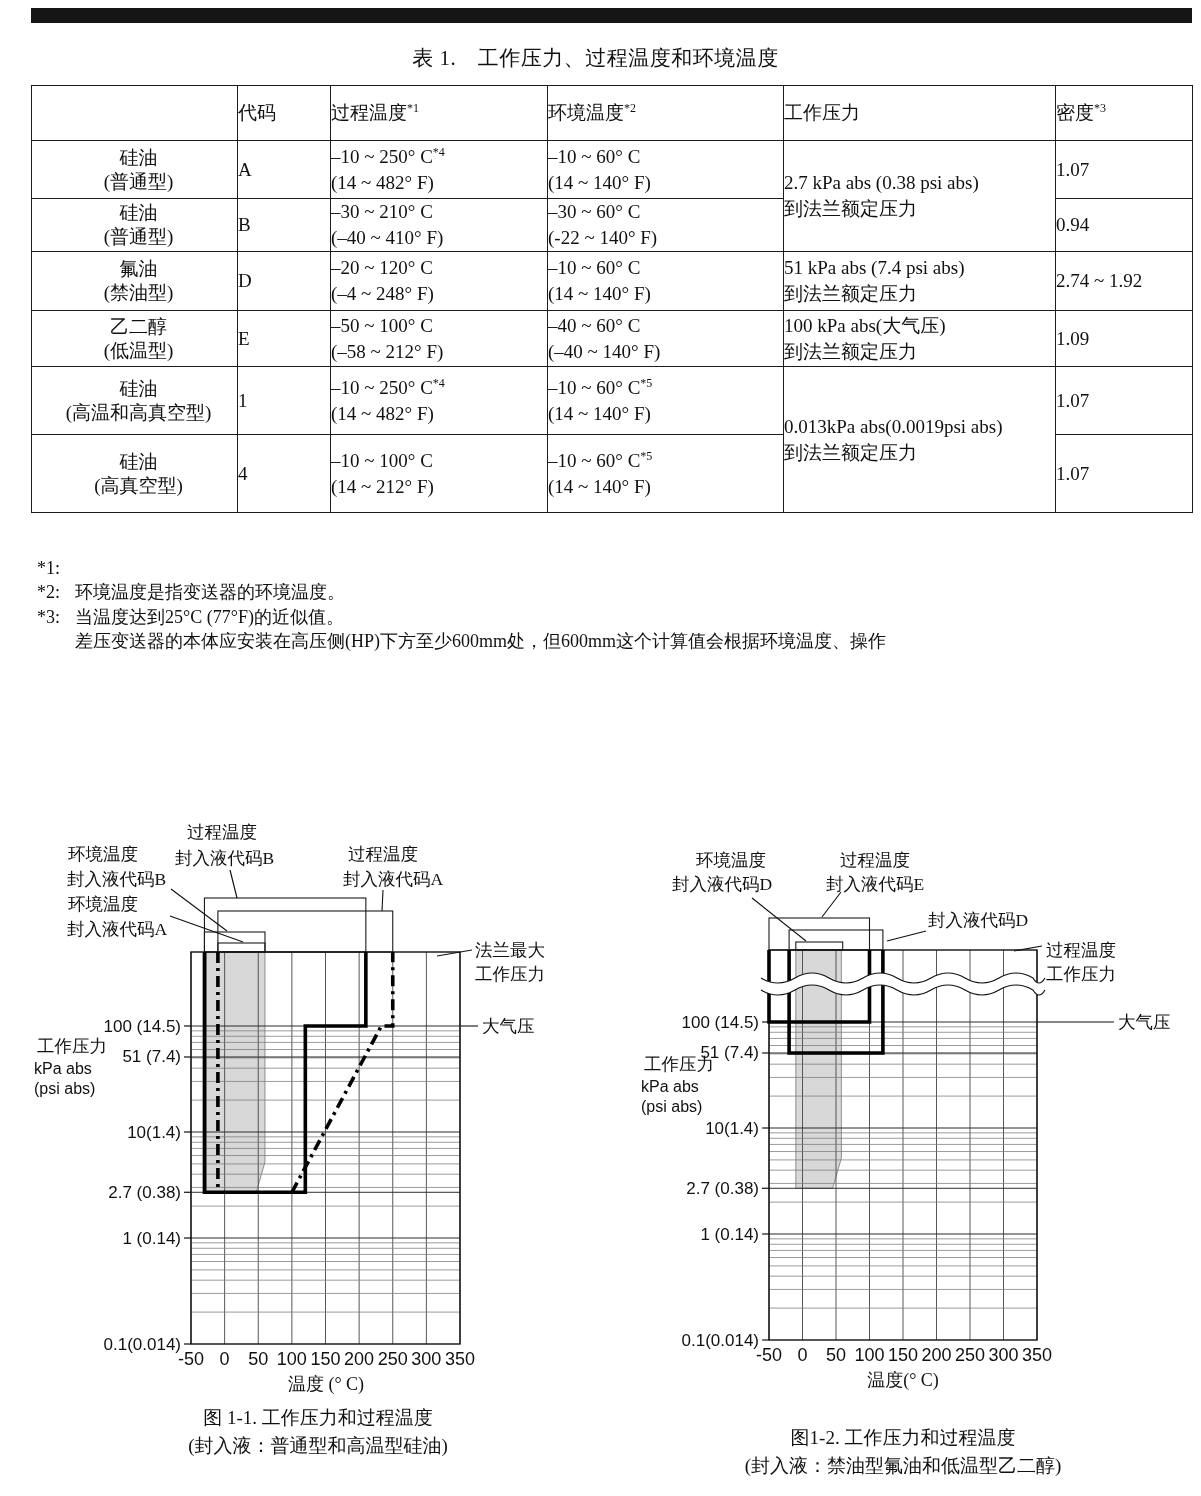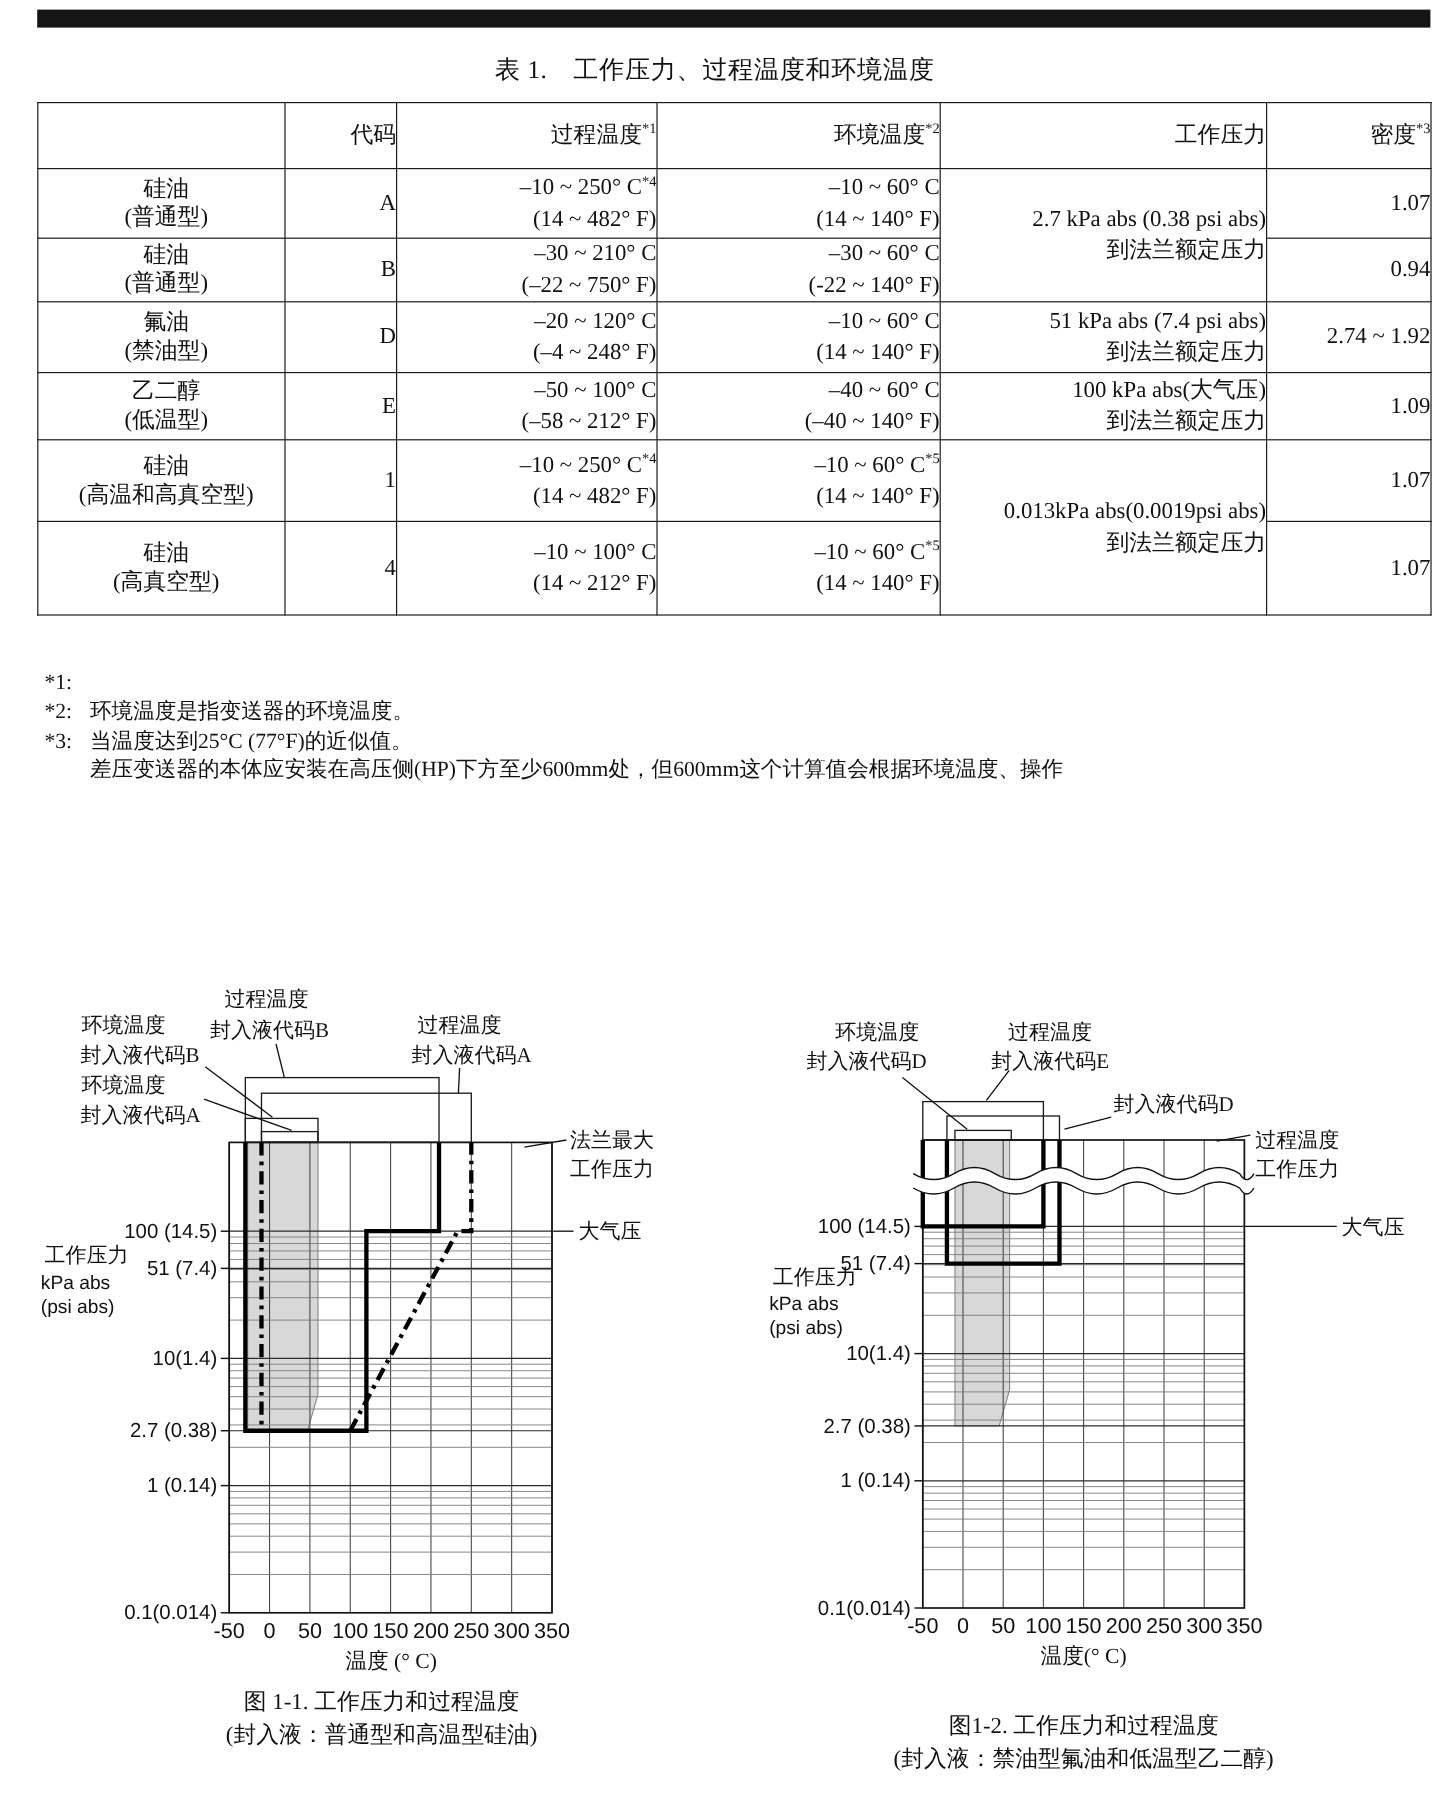--- a/index.html
+++ b/index.html
@@ -3,21 +3,21 @@
 <meta charset="utf-8">
 <style>
   html,body{margin:0;padding:0;background:#fff;}
   .page{position:relative;width:1201px;height:1496px;background:#ffffff;overflow:hidden;
         font-family:"Liberation Serif","DejaVu Serif",serif;color:#111;}
   .topbar{position:absolute;left:31px;top:8px;width:1161px;height:15px;background:#151515;}
   .tbl-title{position:absolute;left:0;top:44px;width:1191px;text-align:center;
              font-size:21px;letter-spacing:.5px;}
   table.spec{position:absolute;left:31px;top:85px;width:1161px;border-collapse:collapse;
              table-layout:fixed;font-size:19px;color:#111;}
-  .spec th,.spec td{border:1.4px solid #1c1c1c;text-align:right;vertical-align:middle;
+  .spec th,.spec td{border:1.4px solid #1c1c1c;text-align:left;vertical-align:middle;
              padding:0;font-weight:normal;line-height:26px;}
   .spec td.name{text-align:center;padding-left:8px;line-height:24px;}
   .spec sup{font-size:12px;line-height:0;}
   .fns{position:absolute;left:37px;top:556px;font-size:18px;line-height:24.4px;color:#111;}
   .fnl{display:flex;}
   .fnm{width:38px;flex:none;}
   .figure{position:absolute;}
   #fig1{left:30px;top:740px;width:575px;height:756px;}
   #fig2{left:630px;top:740px;width:571px;height:756px;}
 </style>
@@ -68,21 +68,21 @@
       <td><span>1.07</span></td>
     </tr>
     <tr style="height:51px">
       <td class="name">
             <div>硅油</div>
             <div>(普通型)</div>
           </td>
       <td><span>B</span></td>
       <td>
             <div><span>–30 ~ 210° C</span><sup></sup></div>
-            <div>(–22 ~ 750° F)</div>
+            <div>(–40 ~ 410° F)</div>
           </td>
       <td>
             <div><span>–30 ~ 60° C</span><sup></sup></div>
             <div>(-22 ~ 140° F)</div>
           </td>
       <td><span>0.94</span></td>
     </tr>
     <tr style="height:59px">
       <td class="name">
             <div>氟油</div>

